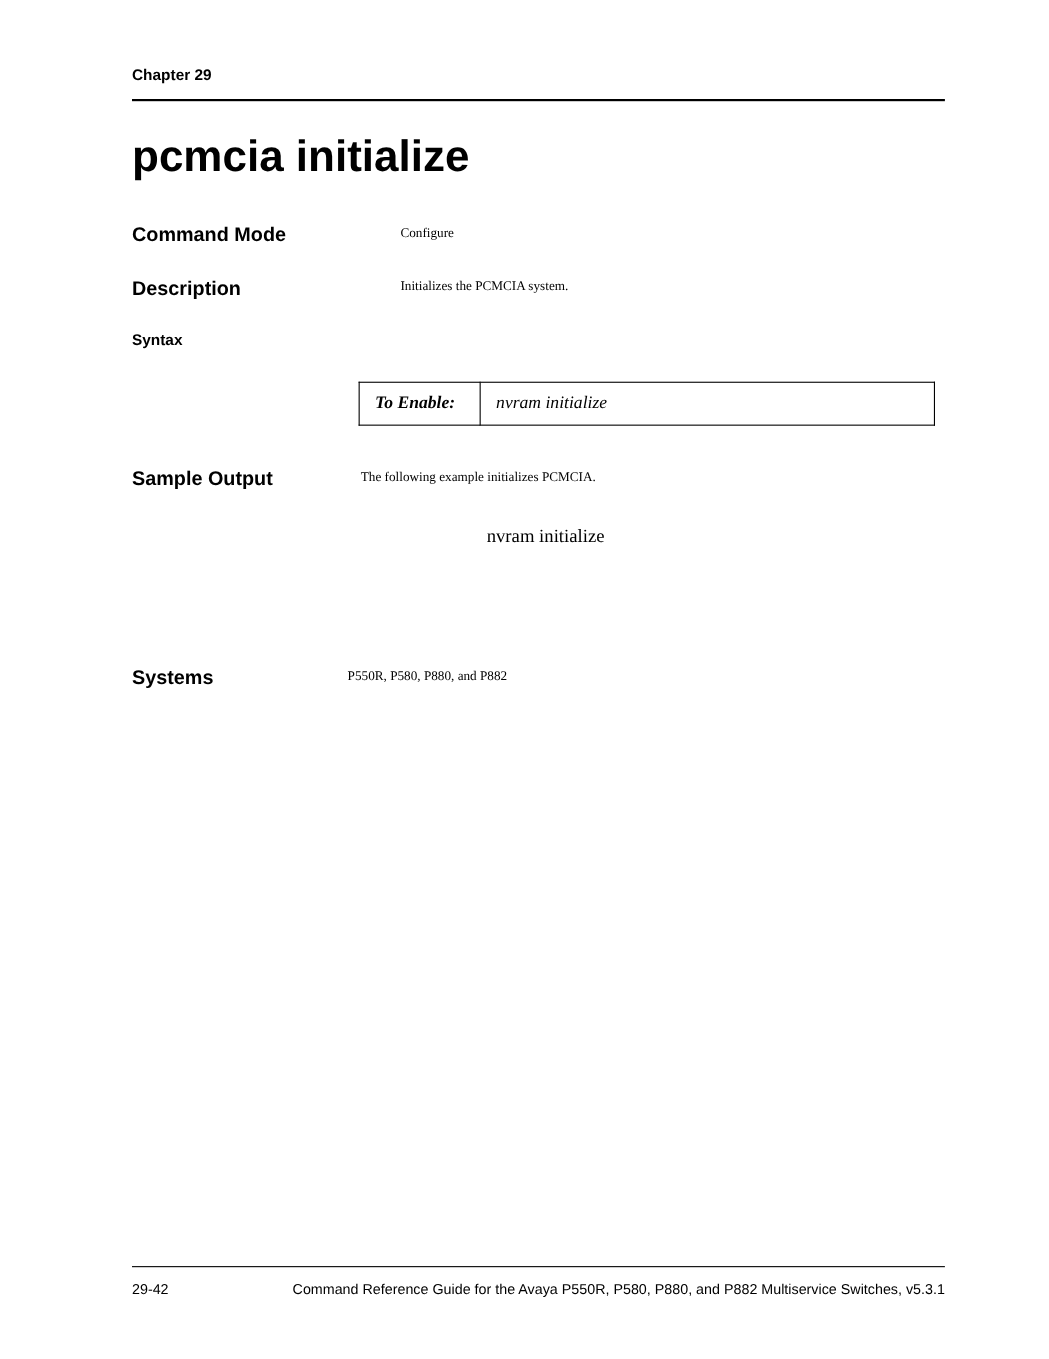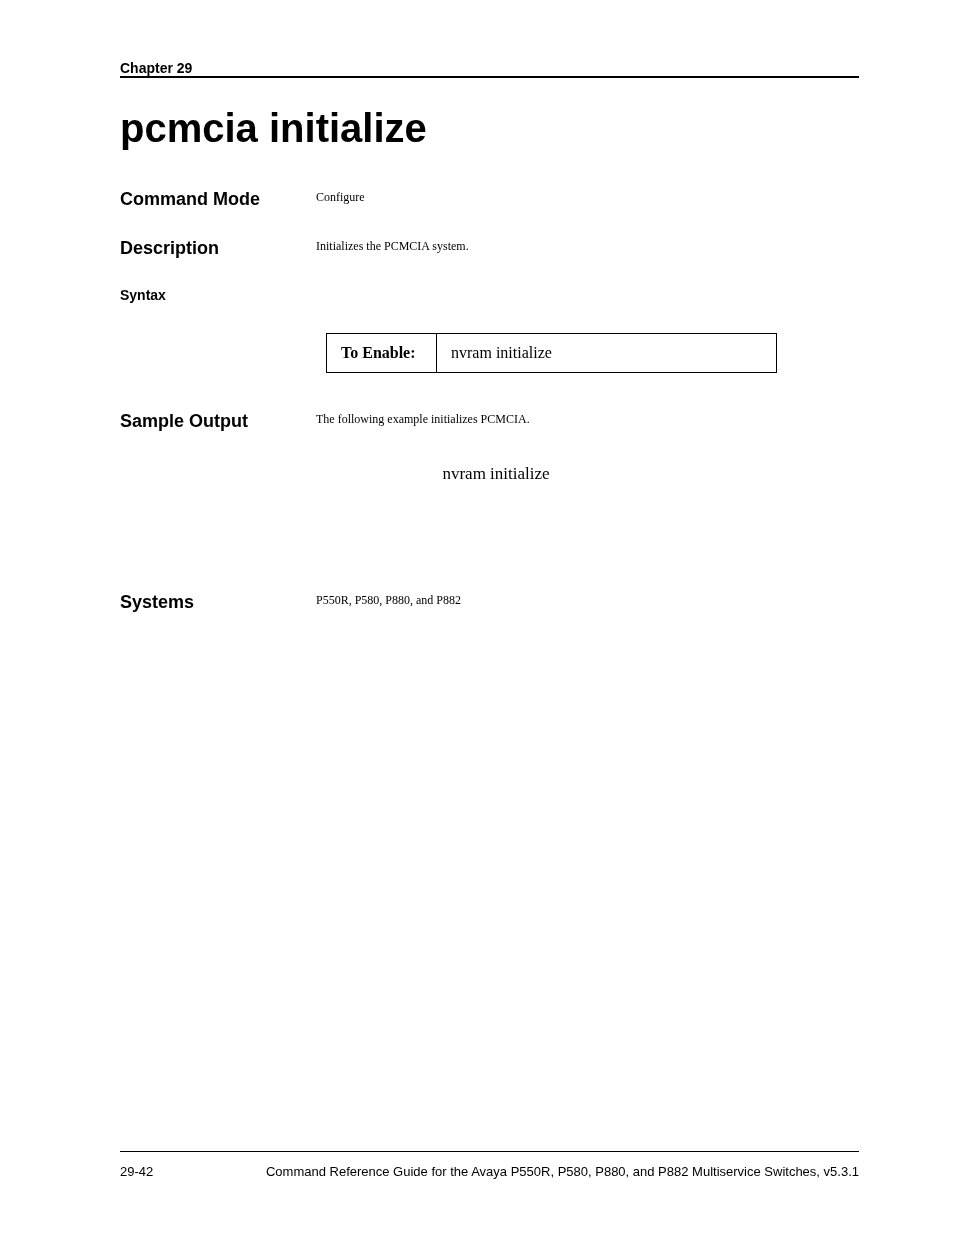--- a/index.html
+++ b/index.html
@@ -17,36 +17,38 @@
     }
     .page {
       padding: 60px 95px 0 120px;
       height: 100%;
       position: relative;
     }
     .chapter-header {
       font-family: Arial, Helvetica, sans-serif;
       font-weight: bold;
       font-size: 14px;
+      margin-bottom: 14px;
     }
     .header-rule {
       border: none;
       border-top: 2px solid #000;
       margin-bottom: 28px;
     }
     .page-title {
       font-family: Arial, Helvetica, sans-serif;
       font-weight: bold;
       font-size: 40px;
       margin-bottom: 38px;
     }
     .section-row {
       display: flex;
       margin-bottom: 28px;
       align-items: flex-start;
+      gap: 48px;
     }
     .section-label {
       font-family: Arial, Helvetica, sans-serif;
       font-weight: bold;
       font-size: 18px;
       width: 196px;
       flex-shrink: 0;
     }
     .section-content {
       font-family: Georgia, 'Times New Roman', serif;
@@ -59,41 +61,43 @@
     }
     .syntax-label {
       font-family: Arial, Helvetica, sans-serif;
       font-weight: bold;
       font-size: 14px;
       margin-bottom: 30px;
     }
     .syntax-table {
       margin-left: 206px;
       border-collapse: collapse;
-      width: 451px;
+      width: 524px;
+      font-style: italic;
     }
     .syntax-table td {
       border: 1px solid #000;
       padding: 10px 14px;
       font-size: 16px;
     }
     .syntax-table td:first-child {
       font-family: Georgia, 'Times New Roman', serif;
       font-weight: bold;
       width: 110px;
     }
     .syntax-table td:last-child {
       font-family: Georgia, 'Times New Roman', serif;
     }
     .sample-output-section {
       margin-top: 38px;
     }
     .sample-output-row {
       display: flex;
       align-items: flex-start;
+      gap: 12px;
     }
     .sample-command {
       text-align: center;
       font-family: Georgia, 'Times New Roman', serif;
       font-size: 17px;
       margin-top: 32px;
       margin-left: 196px;
       width: 360px;
     }
     .systems-section {

